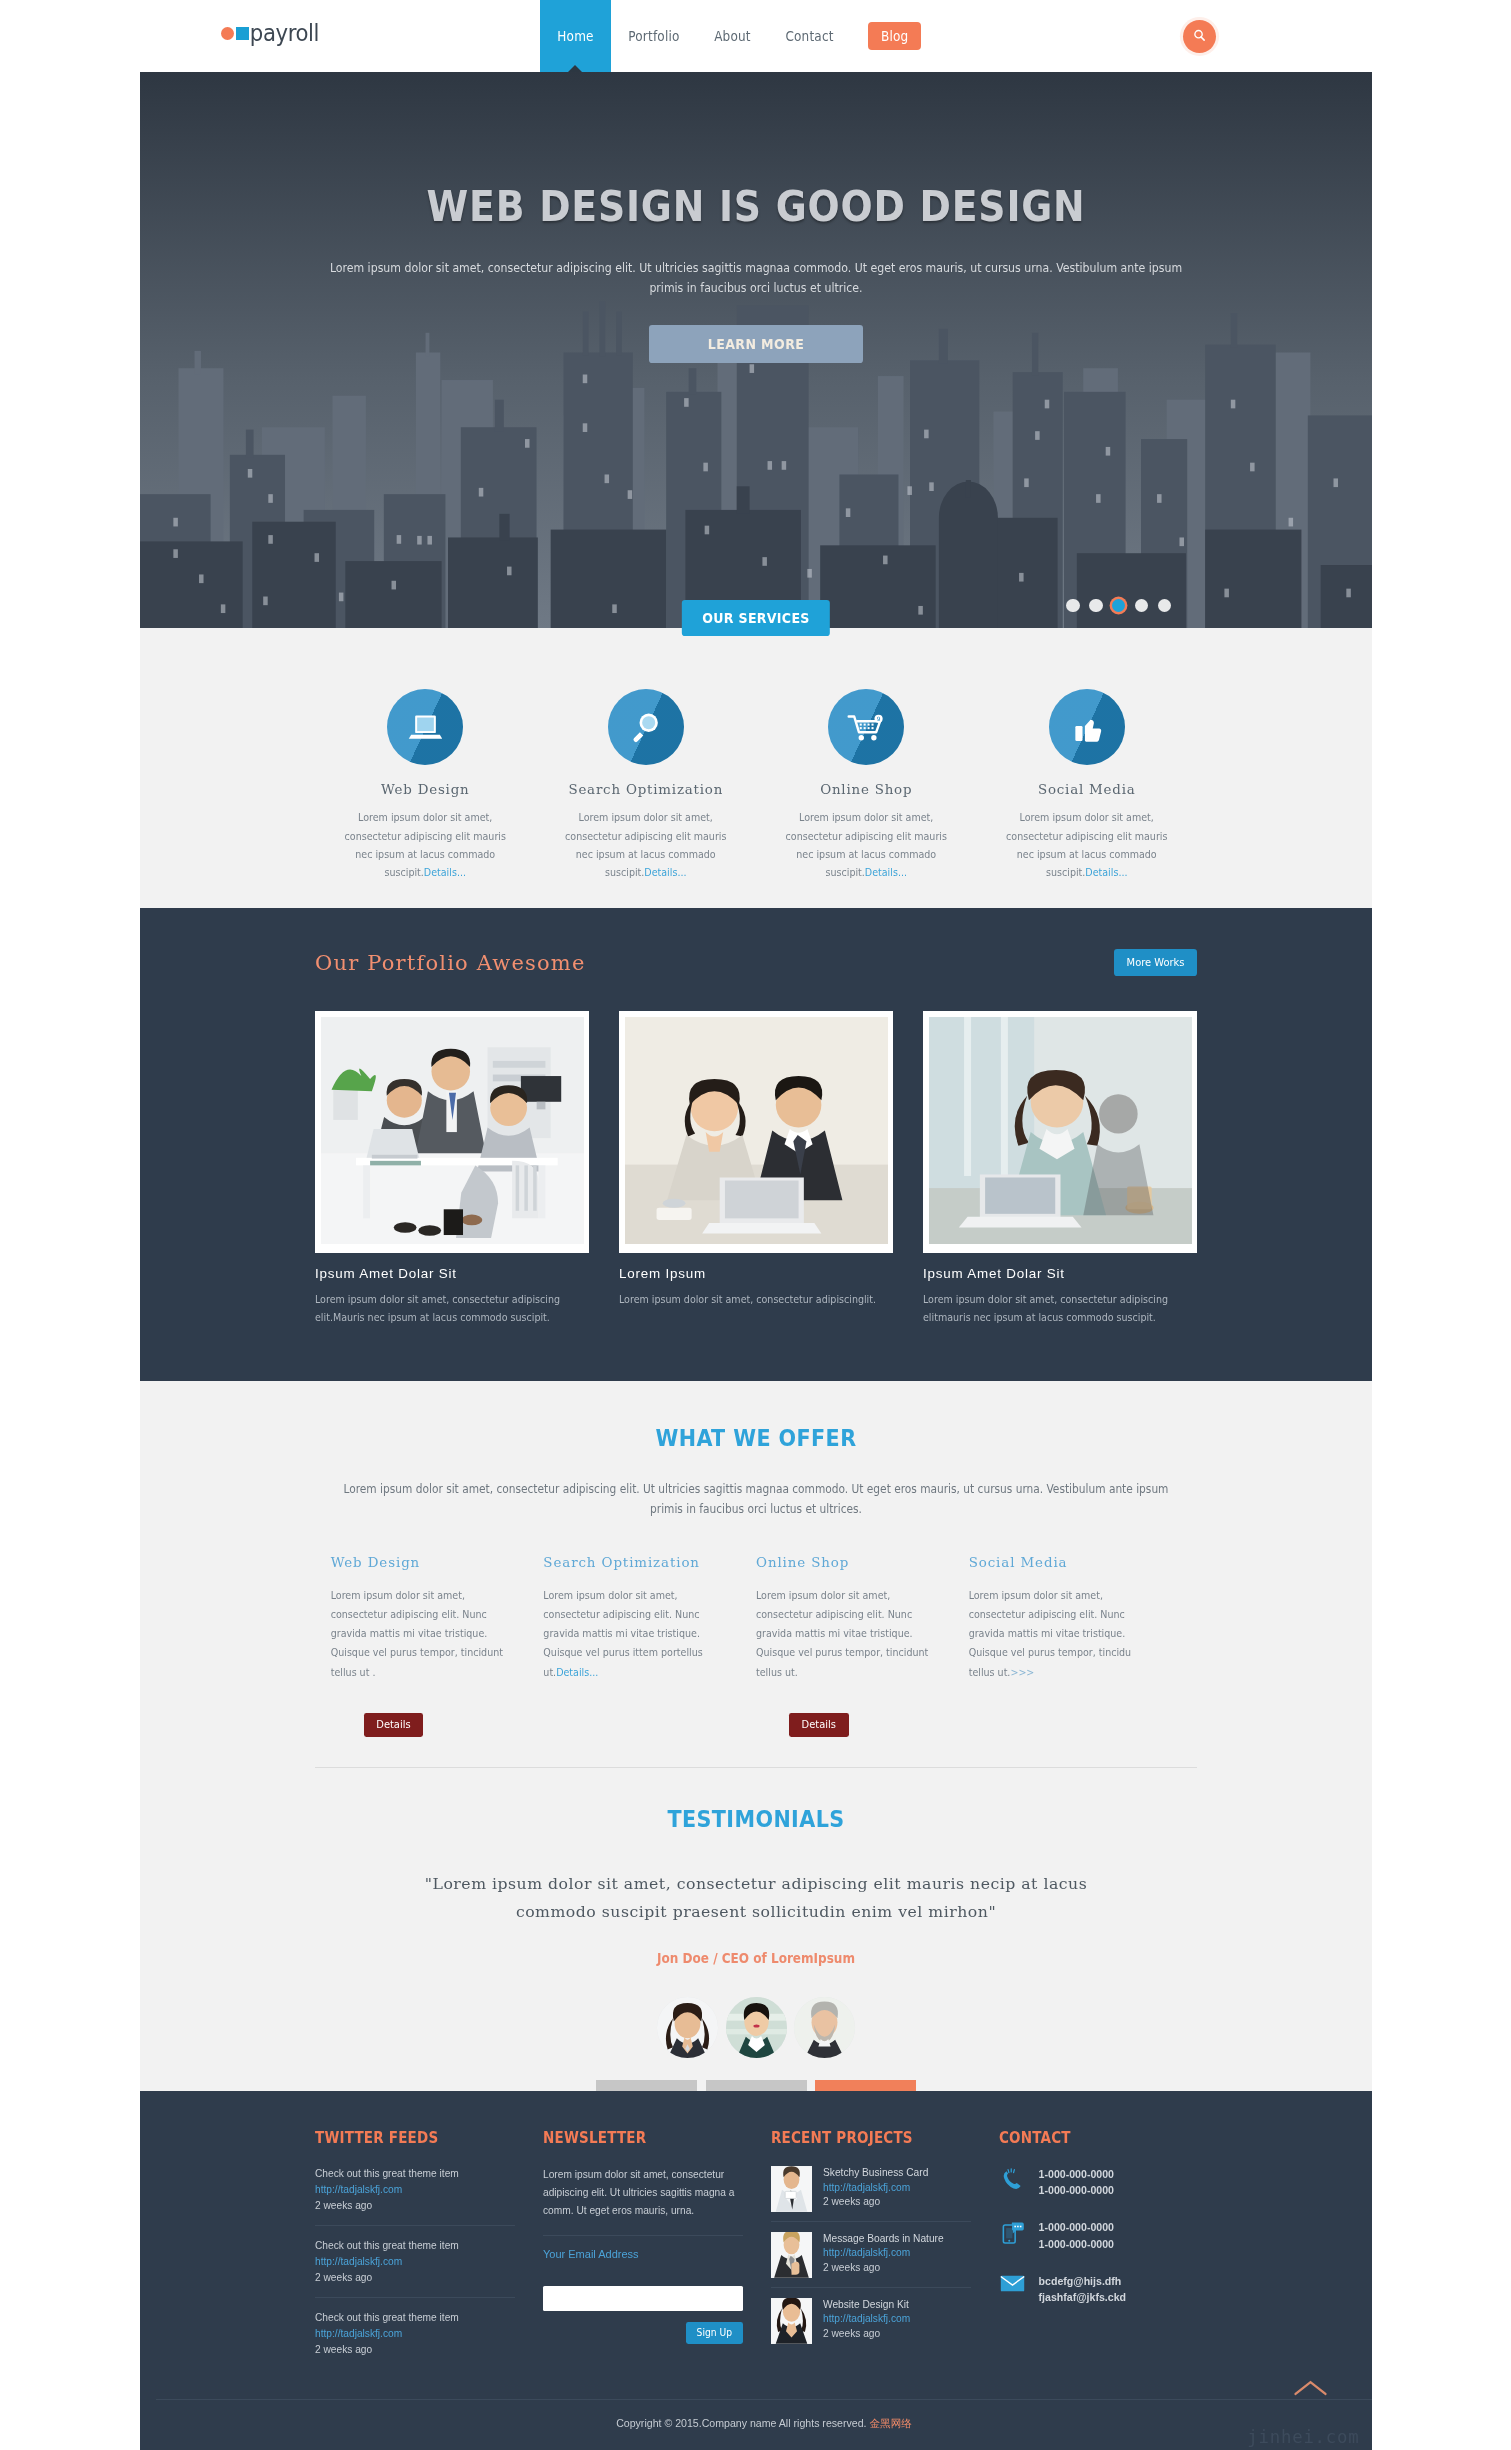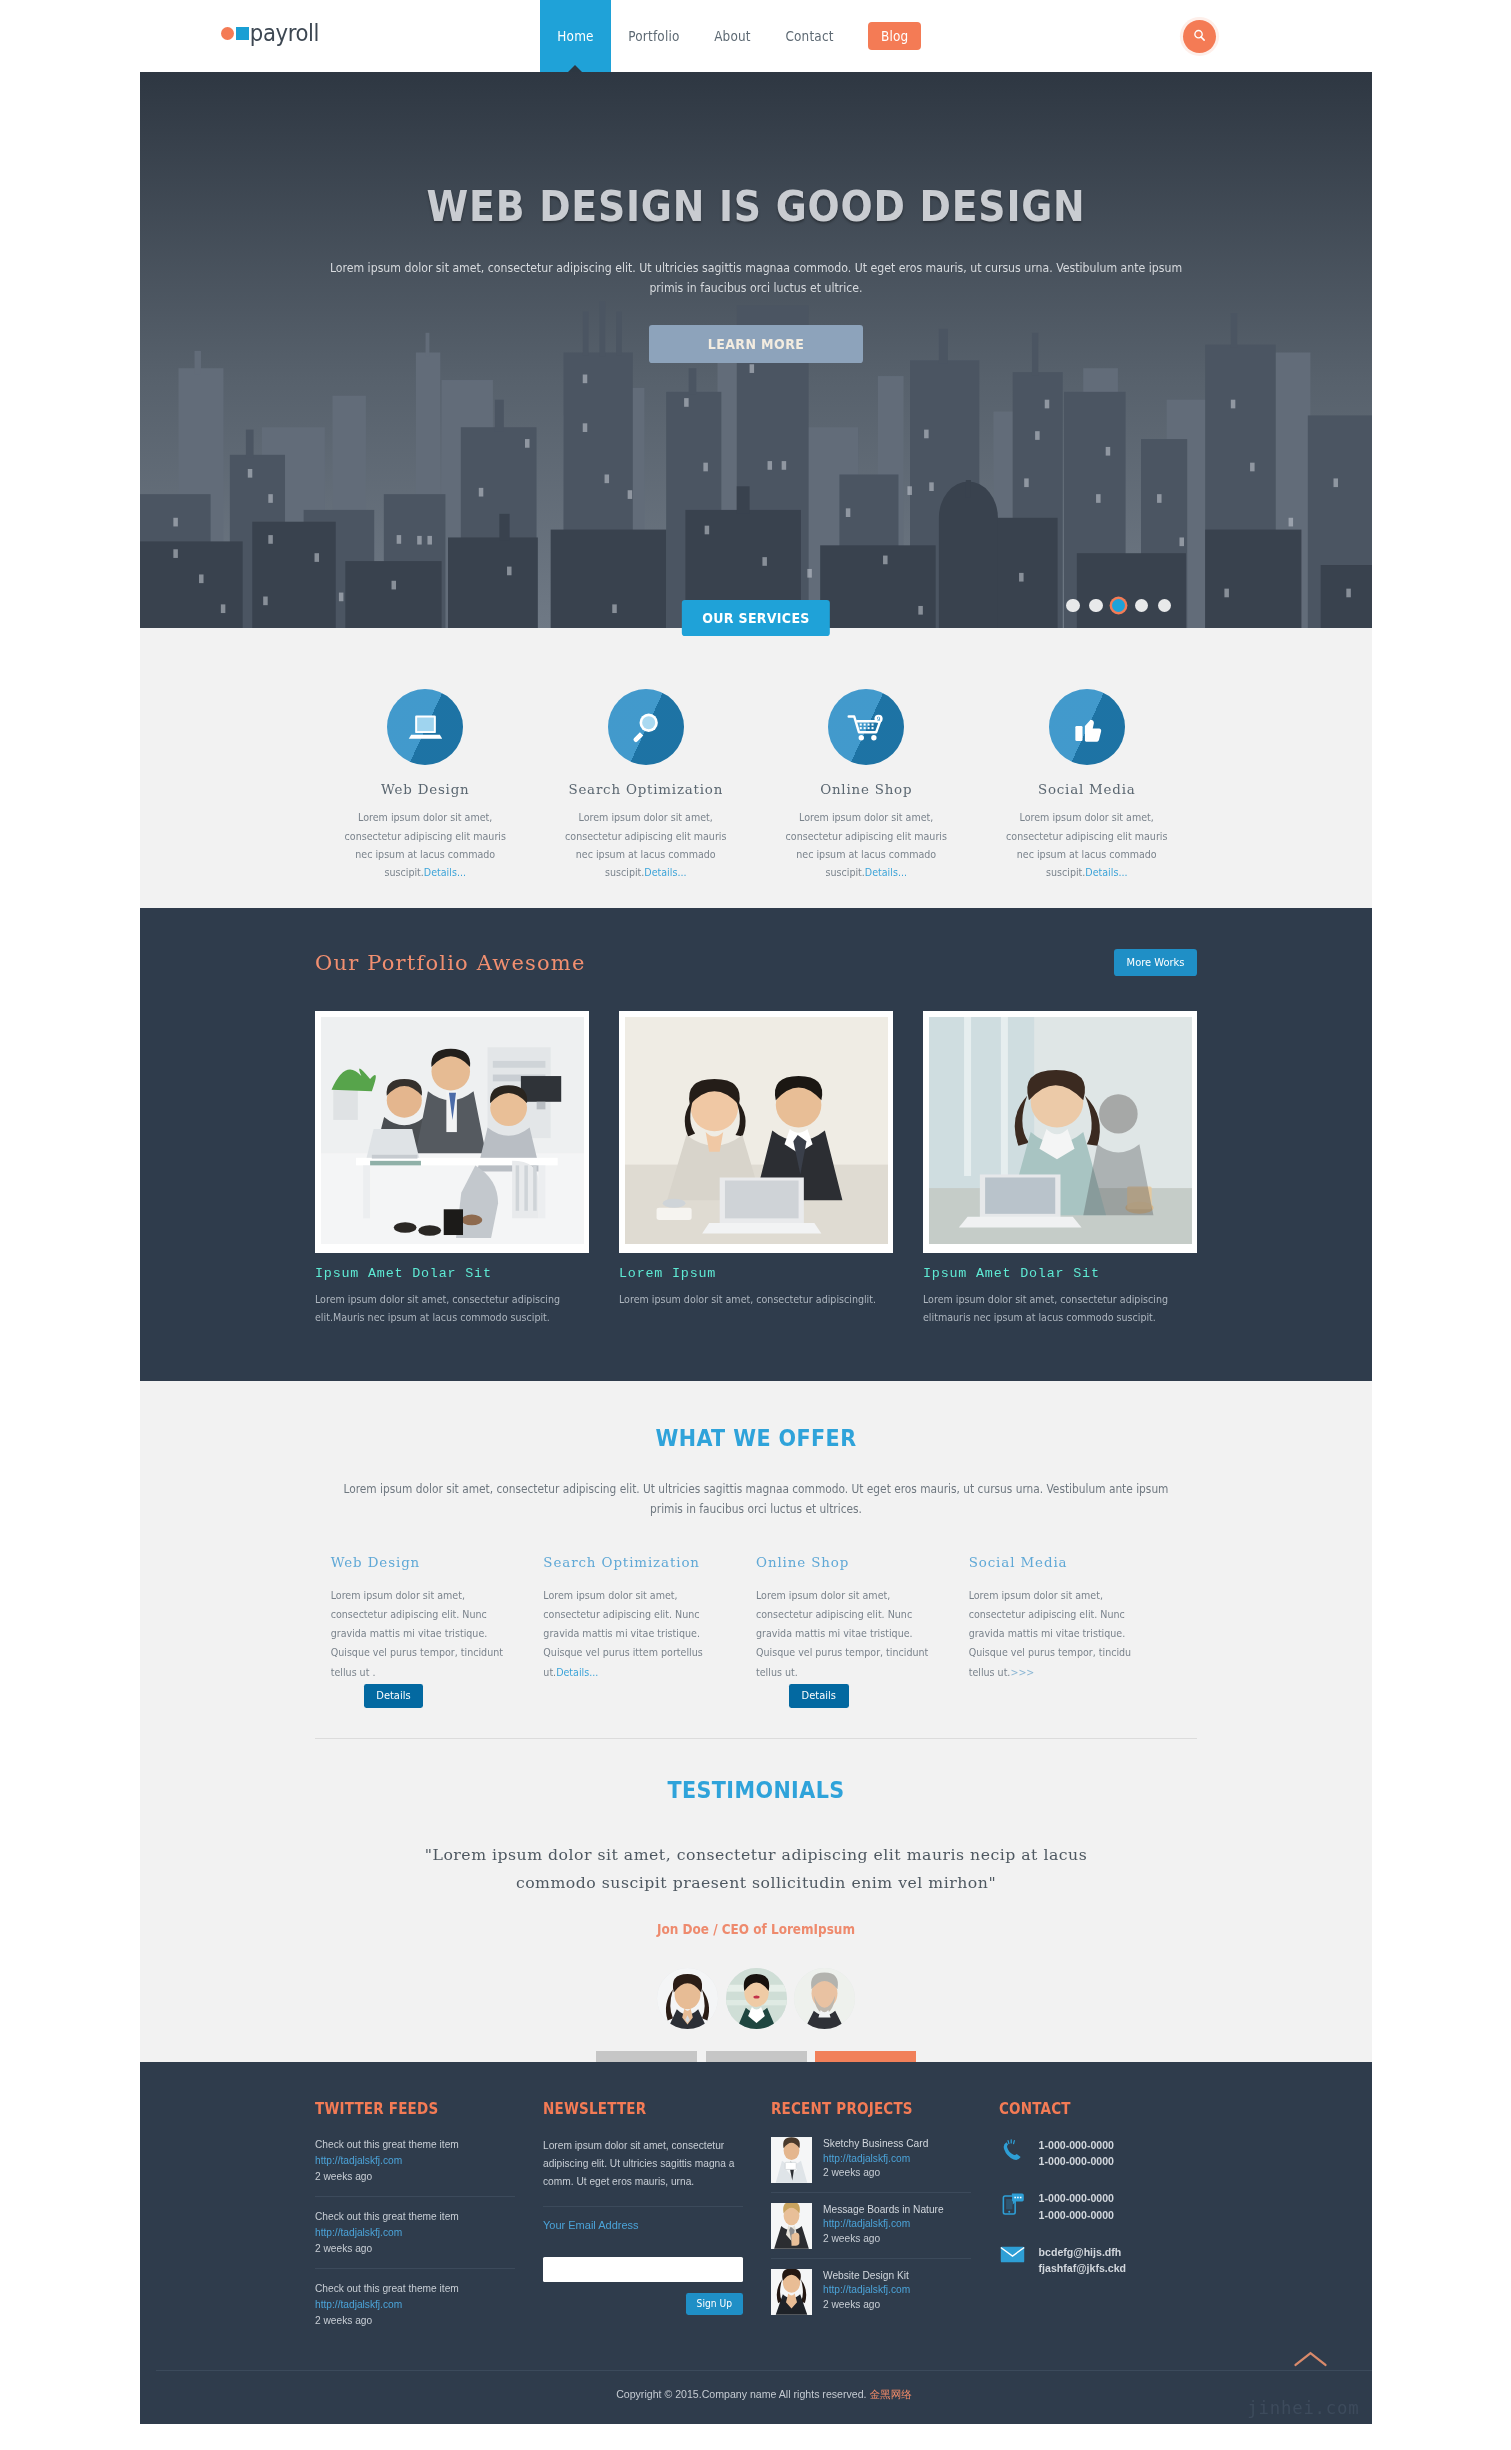--- a/index.html
+++ b/index.html
@@ -117,22 +117,22 @@
     padding:7px 12.6px; font-size:11px; cursor:pointer;
     font-family:"DejaVu Sans Condensed","Liberation Sans", sans-serif;
   }
   .pf-grid { display:flex; gap:30px; margin-top:35px; }
   .pf-item { flex:1; }
   .pf-thumb {
     background:#fff; padding:5.5px 5.5px 9.4px; height:242px; overflow:hidden;
   }
   .pf-thumb > div { width:100%; height:100%; position:relative; overflow:hidden; }
   .pf-item h4 {
-    margin-top:12.6px; font-family:Liberation Mono, monospace;
-    font-weight:400; font-size:13.4px; color:#5eead4; letter-spacing:0.8px;
+    margin-top:12.6px; font-family:Liberation Sans, sans-serif;
+    font-weight:400; font-size:13.4px; color:#ffffff; letter-spacing:0.8px;
   }
   .pf-item p {
     margin-top:9.4px; font-size:10.6px; line-height:1.72; color:#aeb6bf;
     font-family:"DejaVu Sans Condensed","Liberation Sans", sans-serif;
   }
 
   
   .offer { background:#f2f2f2; padding:44px 4px 0; }
   .sec-title {
     text-align:center; font-family:"DejaVu Sans Condensed","Liberation Sans", sans-serif;
@@ -148,21 +148,21 @@
   .offer-col h3 {
     font-family:"DejaVu Serif","Liberation Serif", serif; font-weight:400;
     font-size:13.4px; color:#5fa8d6; letter-spacing:0.9px;
   }
   .offer-col p {
     margin-top:15.7px; font-size:10.6px; line-height:1.82; color:#7a838c;
     font-family:"DejaVu Sans Condensed","Liberation Sans", sans-serif;
   }
   .offer-col p a { color:#3ba3d8; text-decoration:none; }
   .details-btn {
-    margin-top:2px; margin-left:33px; background:#0369a1; color:#fff; border:none;
+    margin-top:31px; margin-left:33px; background:#7f1d1d; color:#fff; border:none;
     border-radius:2.4px; padding:5.5px 12.6px; font-size:11px; cursor:pointer;
     font-family:"DejaVu Sans Condensed","Liberation Sans", sans-serif;
   }
   .divider { width:882px; height:0.8px; background:#dcdcdc; margin:30px auto 0; }
 
   
   .testi { background:#f2f2f2; padding:38px 0 0; text-align:center; }
   .quote {
     margin:38px auto 0; width:709px; font-family:"DejaVu Serif","Liberation Serif", serif;
     font-size:15.7px; line-height:1.78; color:#4e5861; letter-spacing:0.5px;

